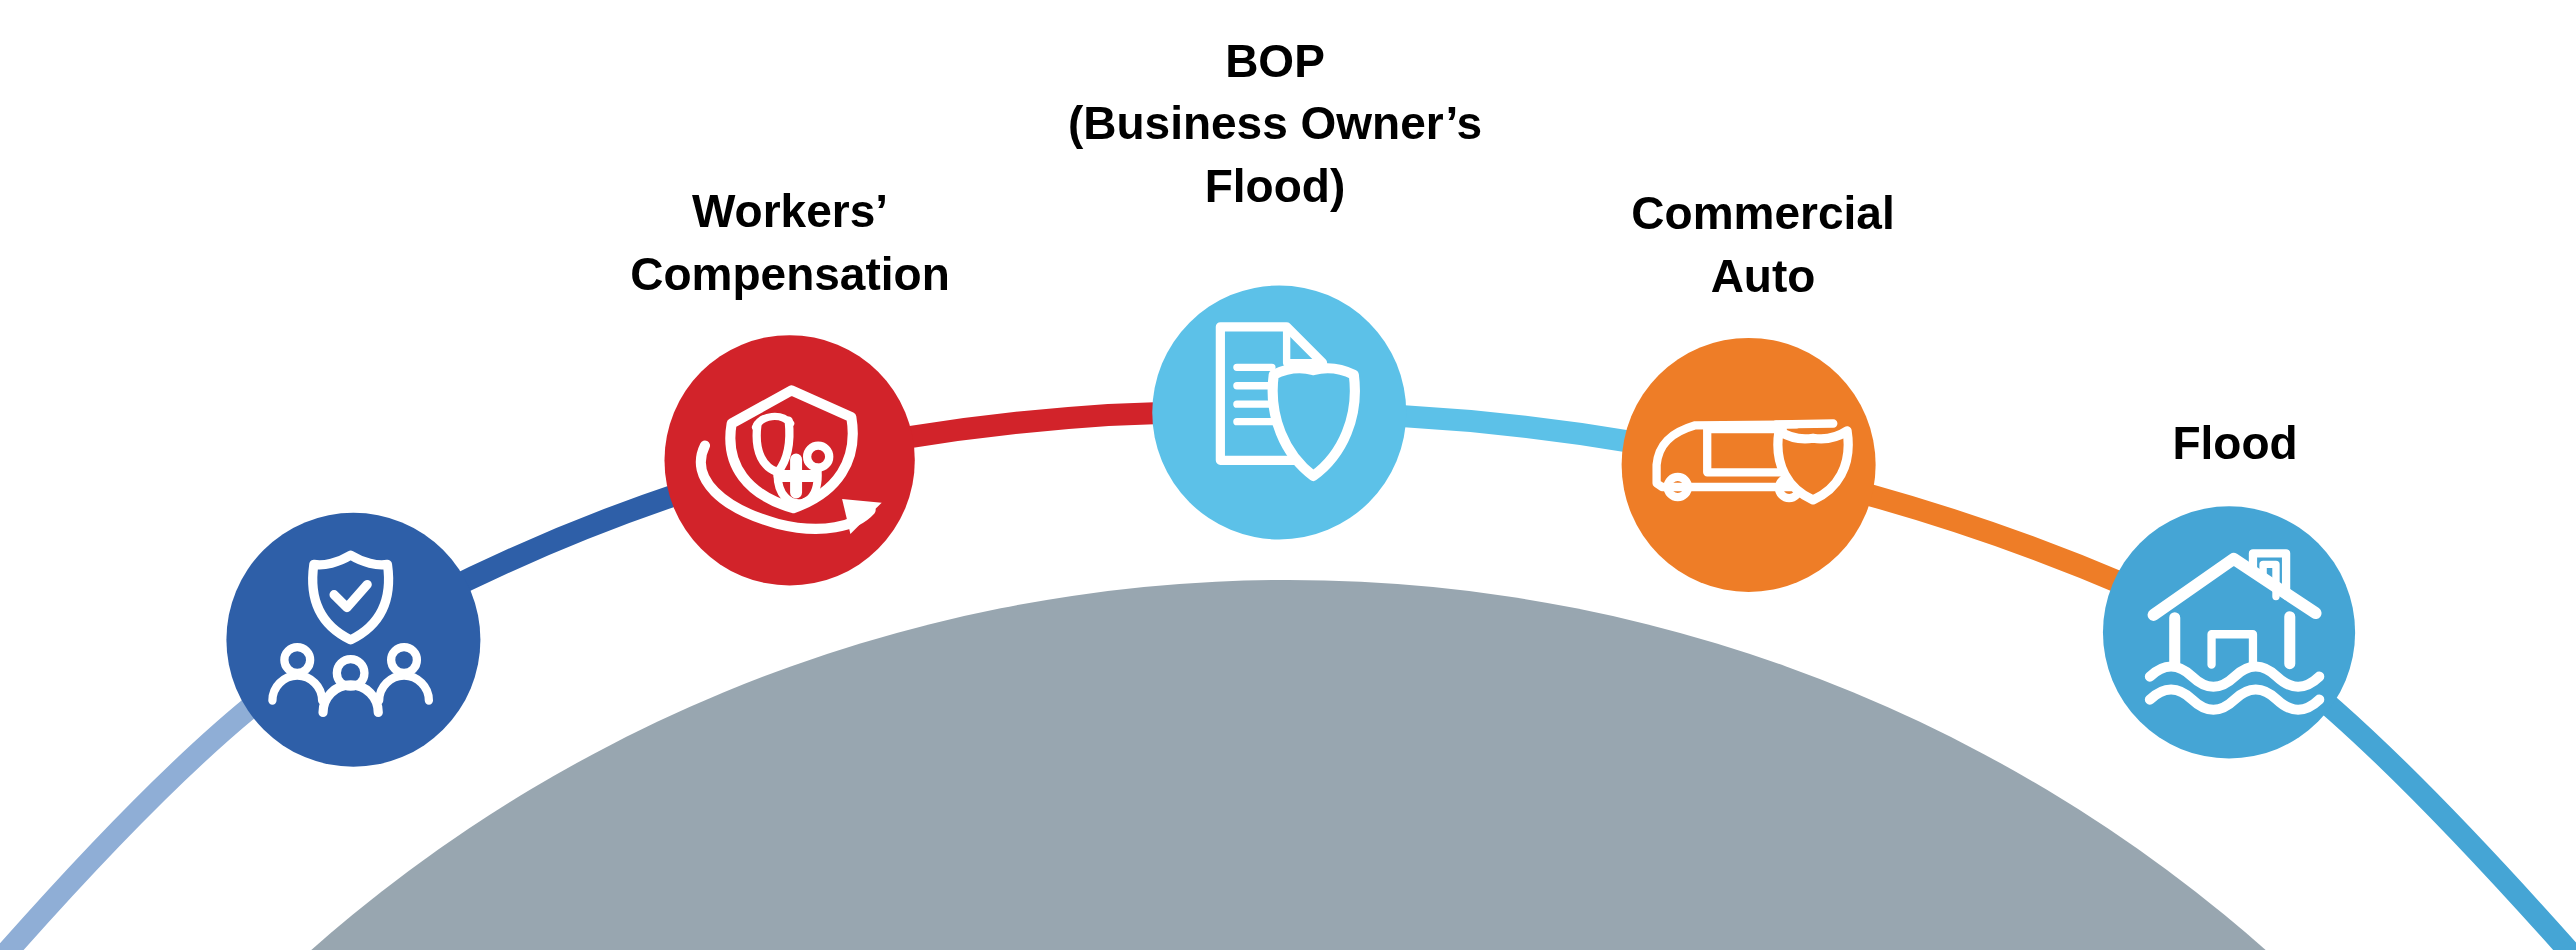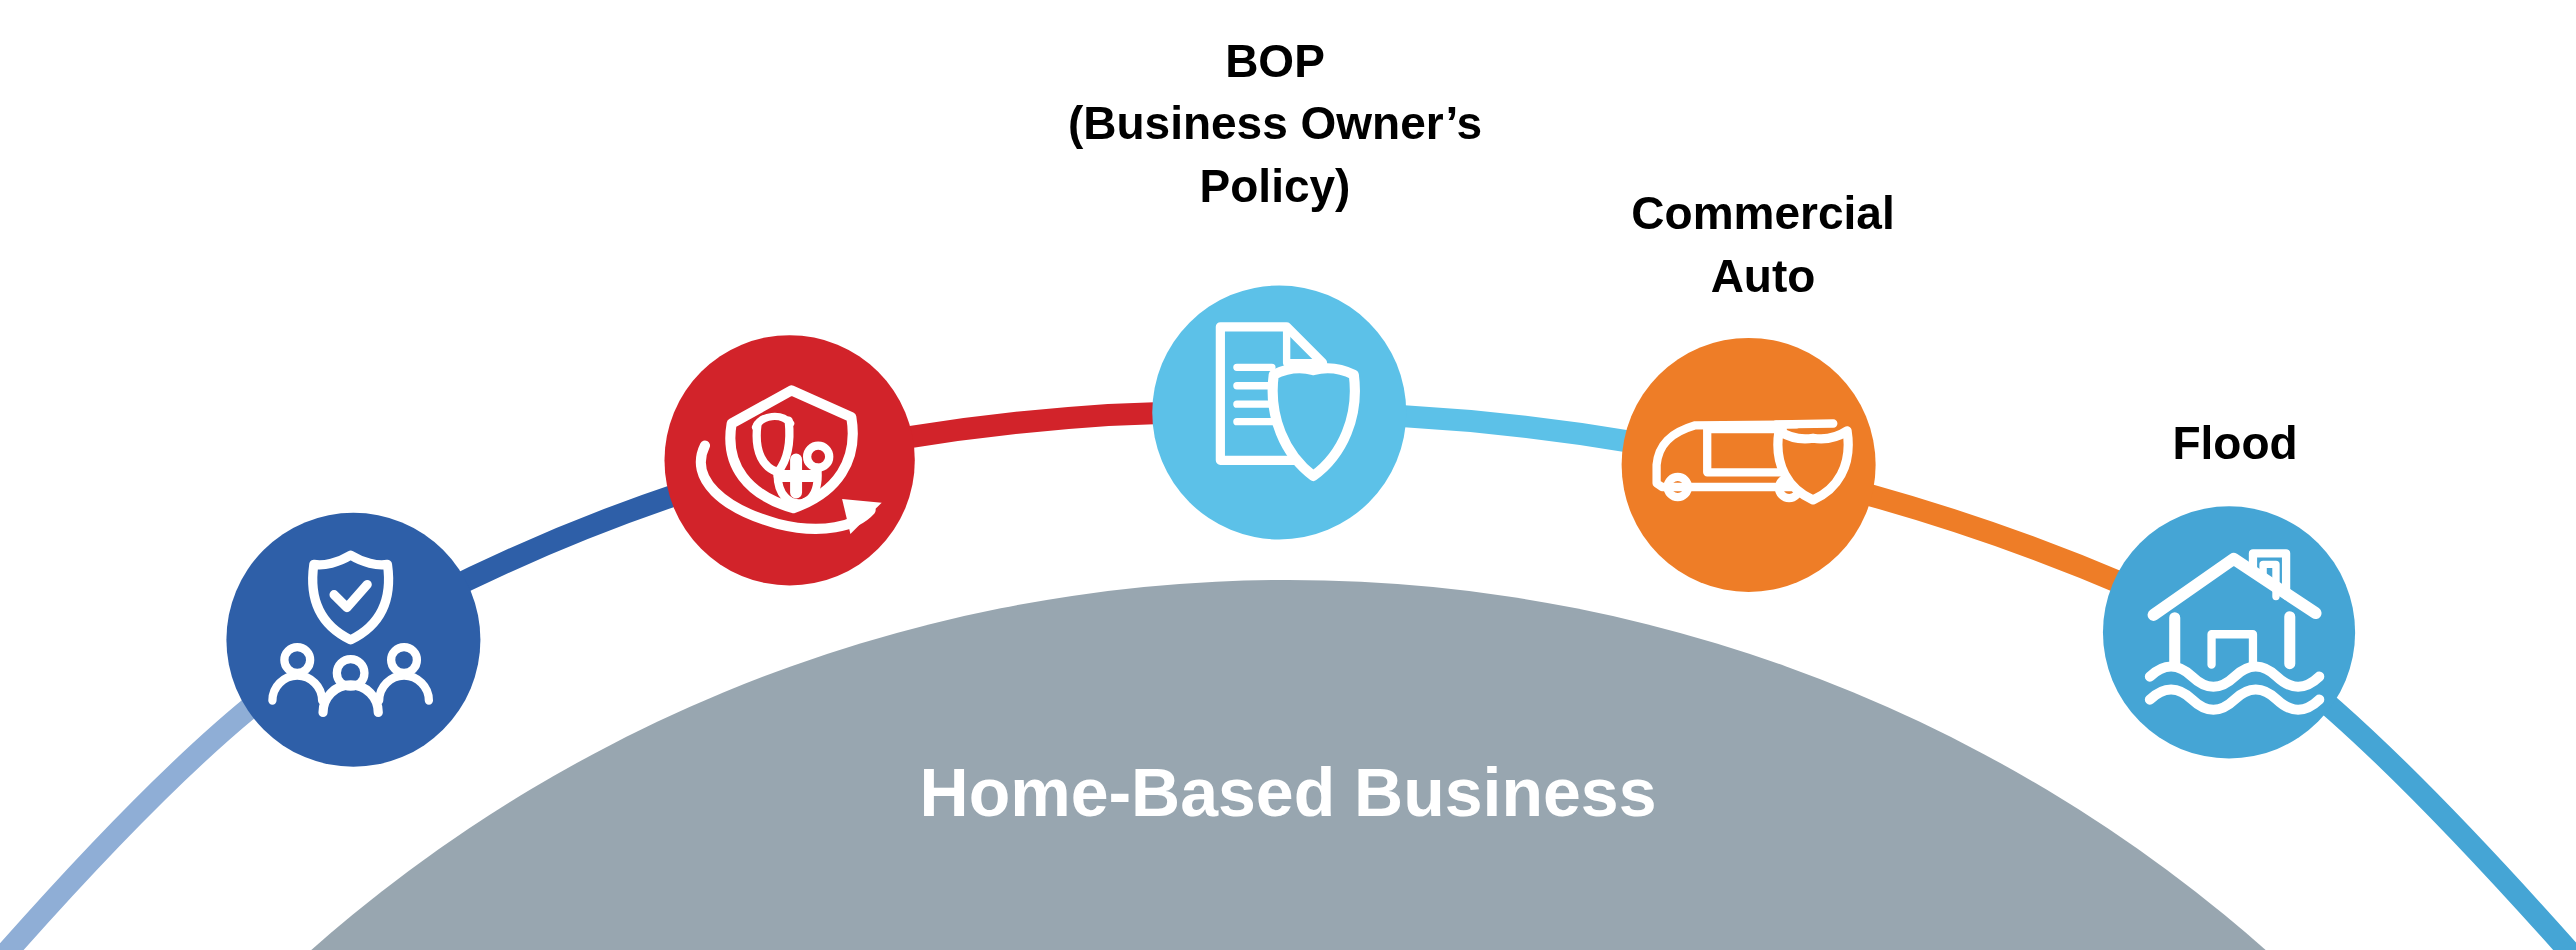--- a/index.html
+++ b/index.html
@@ -107,22 +107,23 @@
         <path d="M 2448 622 L 2448 601 L 2484 601 L 2484 647" stroke-width="9"></path>
         <path d="M 2459 630 L 2459 613 L 2473 613 L 2473 648" stroke-width="8"></path>
         <path d="M 2363 671 L 2363 721 M 2488 670 L 2488 721" stroke-width="12"></path>
         <path d="M 2403 722 L 2403 689 L 2448 689 L 2448 722" stroke-width="9"></path>
         <path d="M 2336 735 q 23 -22 46 0 q 23 22 46 0 q 23 -22 46 0 q 23 22 46 0" stroke-width="11"></path>
         <path d="M 2336 760 q 23 -22 46 0 q 23 22 46 0 q 23 -22 46 0 q 23 22 46 0" stroke-width="11"></path>
       </g>
     </g>
   </svg>
 
+  <div class="node-label" style="left:790px;top:180px;">Workers’
+Compensation</div>
   <div class="node-label" style="left:1275px;top:29.5px;">BOP
 (Business Owner’s
-Policy)</div>
+Flood)</div>
   <div class="node-label" style="left:1763px;top:182px;text-align:center;">Commercial
 Auto</div>
   <div class="node-label" style="left:2235px;top:412px;text-align:center;">Flood</div>
 
-  <div class="dome-title" style="left:1288px;top:753px;">Home-Based Business</div>
 </div>
 
 
 </body></html>

